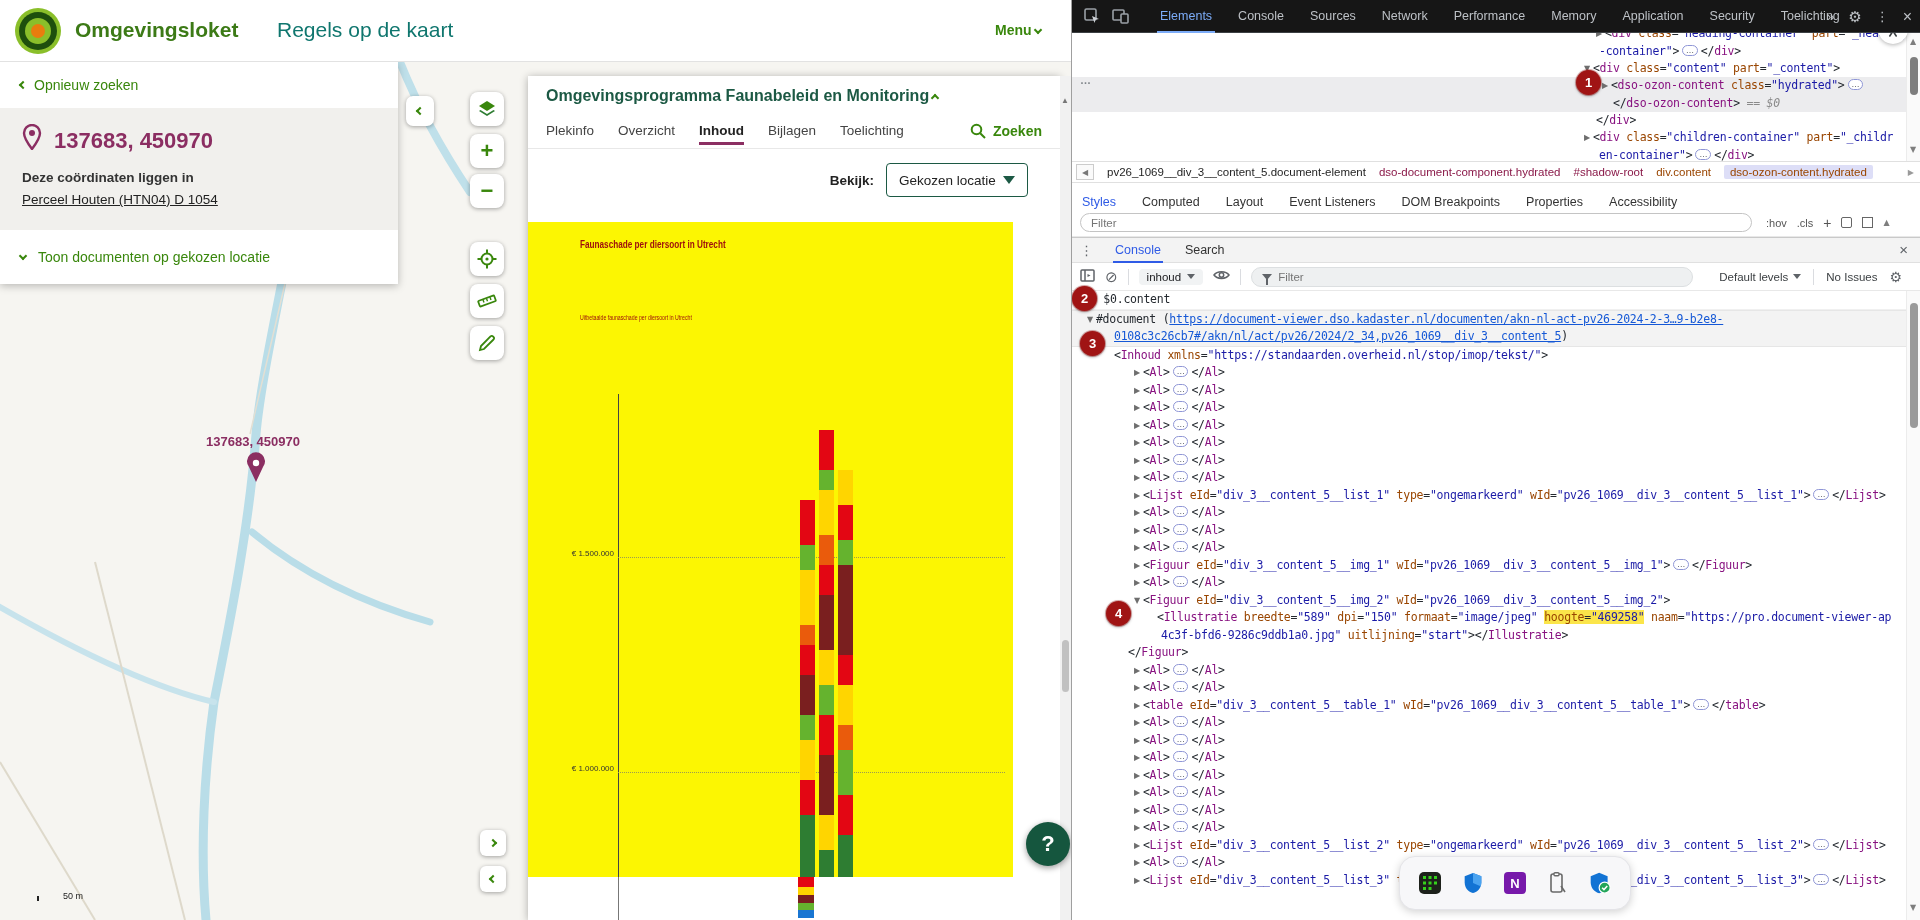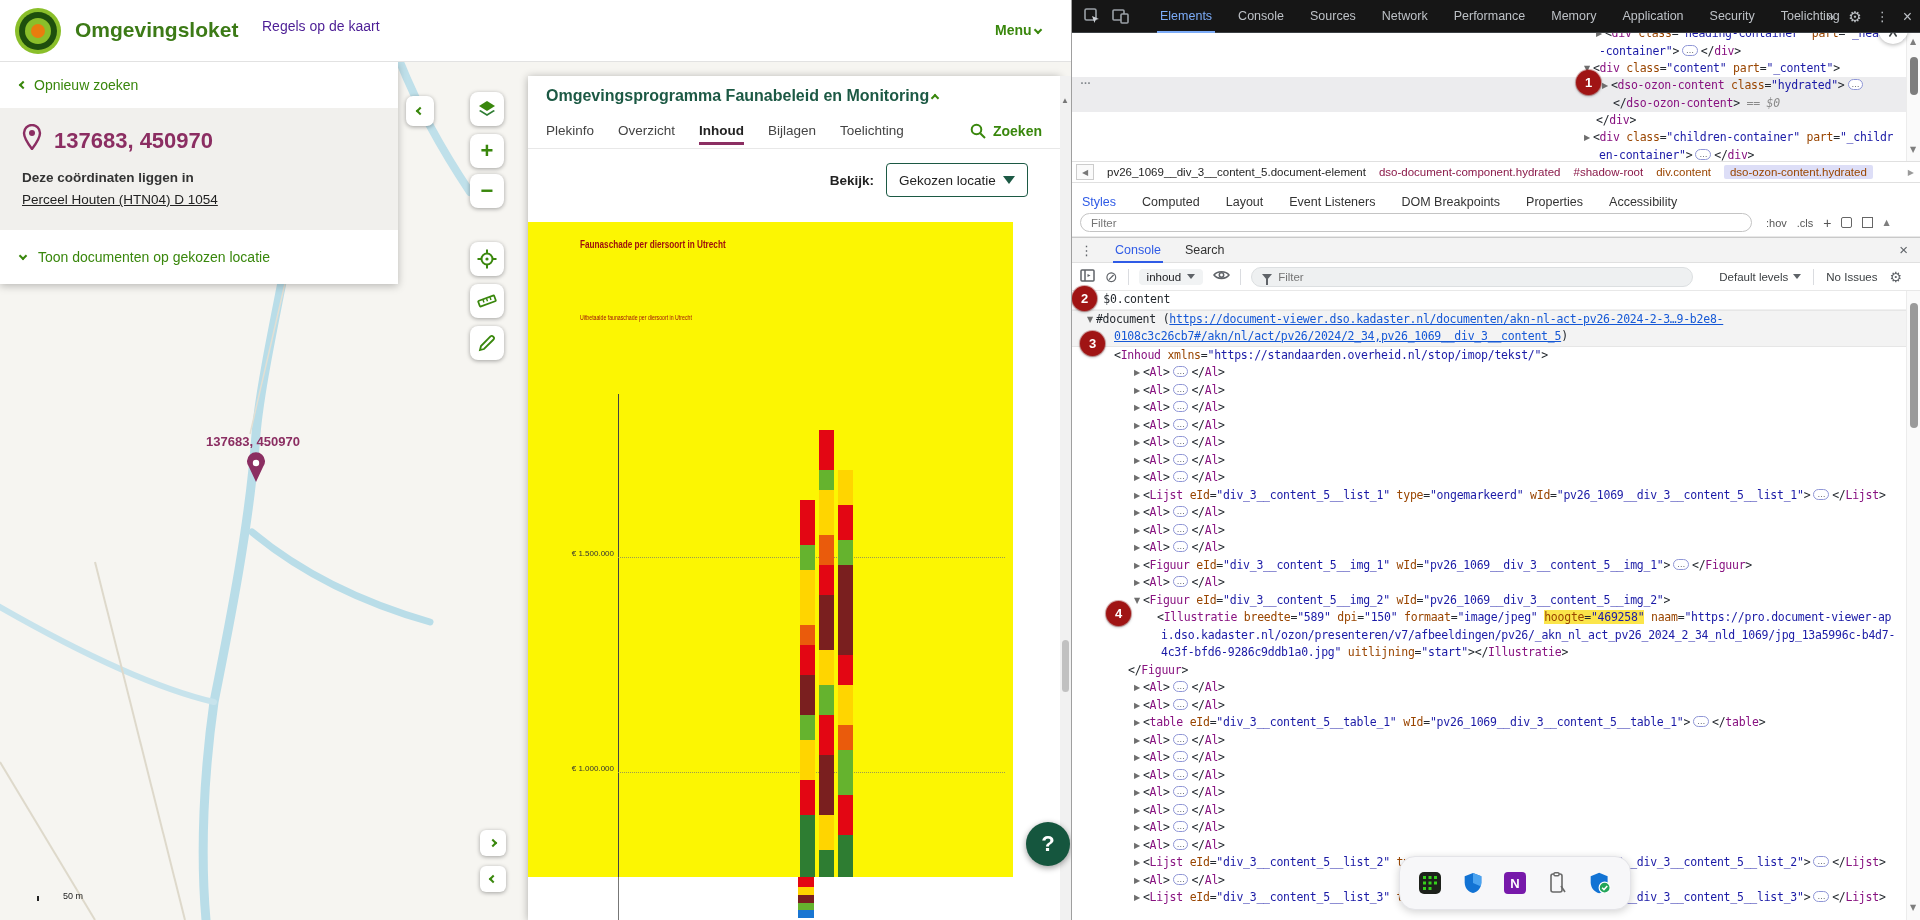--- a/index.html
+++ b/index.html
@@ -8,21 +8,21 @@
 
   
   #app{position:absolute;left:0;top:0;width:1071px;height:920px;background:#f6f5f1;overflow:hidden}
   #appheader{position:absolute;left:0;top:0;width:1071px;height:62px;background:#fff;border-bottom:1px solid #e2e2e2;z-index:30}
   .logo{position:absolute;left:15px;top:8px;width:46px;height:46px;border-radius:50%;background:#8abf2a}
   .logo i{position:absolute;border-radius:50%}
   .logo .l2{left:4px;top:4px;width:38px;height:38px;background:#1e4f0d}
   .logo .l3{left:10px;top:10px;width:26px;height:26px;background:#8abf2a}
   .logo .l4{left:16px;top:16px;width:14px;height:14px;background:#e87d0e}
   .brand{position:absolute;left:75px;top:18px;font-size:21px;font-weight:bold;color:#3c7a16}
-  .pagetitle{position:absolute;left:262px;top:18px;font-size:14px;color:#4c1d95}
+  .pagetitle{position:absolute;left:277px;top:18px;font-size:21px;color:#0f766e}
   .menu{position:absolute;left:995px;top:22px;font-size:14px;font-weight:bold;color:#39870c;cursor:pointer}
   .chv{display:inline-block;width:6px;height:6px;border:2px solid currentColor;border-top:0;border-left:0;vertical-align:middle}
   .chv.down{transform:rotate(45deg);margin-top:-3px}
   .chv.up{transform:rotate(-135deg);margin-top:3px}
   .chv.left{transform:rotate(135deg)}
   .chv.right{transform:rotate(-45deg)}
 
   
   #map{position:absolute;left:0;top:62px;width:1071px;height:858px}
   #pinlabel{position:absolute;left:206px;top:434px;font-size:13px;font-weight:bold;color:#8b2e62;z-index:5}
@@ -498,21 +498,20 @@
         <div class="crow" style="padding-left: 62px;"><span class="tk-x">▶</span><span class="tk-p">&lt;</span><span class="tk-t">Al</span><span class="tk-p">&gt;</span><span class="tk-e">…</span><span class="tk-p">&lt;/</span><span class="tk-t">Al</span><span class="tk-p">&gt;</span></div>
         <div class="crow" style="padding-left: 62px;"><span class="tk-x">▶</span><span class="tk-p">&lt;</span><span class="tk-t">Al</span><span class="tk-p">&gt;</span><span class="tk-e">…</span><span class="tk-p">&lt;/</span><span class="tk-t">Al</span><span class="tk-p">&gt;</span></div>
         <div class="crow" style="padding-left: 62px;"><span class="tk-x">▶</span><span class="tk-p">&lt;</span><span class="tk-t">Lijst</span><span class="tk-a"> eId</span><span class="tk-p">=</span><span class="tk-v">"div_3__content_5__list_1"</span><span class="tk-a"> type</span><span class="tk-p">=</span><span class="tk-v">"ongemarkeerd"</span><span class="tk-a"> wId</span><span class="tk-p">=</span><span class="tk-v">"pv26_1069__div_3__content_5__list_1"</span><span class="tk-p">&gt;</span><span class="tk-e">…</span><span class="tk-p">&lt;/</span><span class="tk-t">Lijst</span><span class="tk-p">&gt;</span></div>
         <div class="crow" style="padding-left: 62px;"><span class="tk-x">▶</span><span class="tk-p">&lt;</span><span class="tk-t">Al</span><span class="tk-p">&gt;</span><span class="tk-e">…</span><span class="tk-p">&lt;/</span><span class="tk-t">Al</span><span class="tk-p">&gt;</span></div>
         <div class="crow" style="padding-left: 62px;"><span class="tk-x">▶</span><span class="tk-p">&lt;</span><span class="tk-t">Al</span><span class="tk-p">&gt;</span><span class="tk-e">…</span><span class="tk-p">&lt;/</span><span class="tk-t">Al</span><span class="tk-p">&gt;</span></div>
         <div class="crow" style="padding-left: 62px;"><span class="tk-x">▶</span><span class="tk-p">&lt;</span><span class="tk-t">Al</span><span class="tk-p">&gt;</span><span class="tk-e">…</span><span class="tk-p">&lt;/</span><span class="tk-t">Al</span><span class="tk-p">&gt;</span></div>
         <div class="crow" style="padding-left: 62px;"><span class="tk-x">▶</span><span class="tk-p">&lt;</span><span class="tk-t">Figuur</span><span class="tk-a"> eId</span><span class="tk-p">=</span><span class="tk-v">"div_3__content_5__img_1"</span><span class="tk-a"> wId</span><span class="tk-p">=</span><span class="tk-v">"pv26_1069__div_3__content_5__img_1"</span><span class="tk-p">&gt;</span><span class="tk-e">…</span><span class="tk-p">&lt;/</span><span class="tk-t">Figuur</span><span class="tk-p">&gt;</span></div>
         <div class="crow" style="padding-left: 62px;"><span class="tk-x">▶</span><span class="tk-p">&lt;</span><span class="tk-t">Al</span><span class="tk-p">&gt;</span><span class="tk-e">…</span><span class="tk-p">&lt;/</span><span class="tk-t">Al</span><span class="tk-p">&gt;</span></div>
         <div class="crow" style="padding-left: 62px;"><span class="tk-x">▼</span><span class="tk-p">&lt;</span><span class="tk-t">Figuur</span><span class="tk-a"> eId</span><span class="tk-p">=</span><span class="tk-v">"div_3__content_5__img_2"</span><span class="tk-a"> wId</span><span class="tk-p">=</span><span class="tk-v">"pv26_1069__div_3__content_5__img_2"</span><span class="tk-p">&gt;</span></div>
         <div class="crow" style="padding-left: 85px;"><span class="tk-p">&lt;</span><span class="tk-t">Illustratie</span><span class="tk-a"> breedte</span><span class="tk-p">=</span><span class="tk-v">"589"</span><span class="tk-a"> dpi</span><span class="tk-p">=</span><span class="tk-v">"150"</span><span class="tk-a"> formaat</span><span class="tk-p">=</span><span class="tk-v">"image/jpeg"</span><span class="tk-p"> </span><span class="tk-ha">hoogte</span><span class="tk-hp">=</span><span class="tk-hv">"469258"</span><span class="tk-a"> naam</span><span class="tk-p">=</span><span class="tk-v">"https://pro.document-viewer-ap</span></div>
-        <div class="crow" style="padding-left: 89px;"><span class="tk-v">i.dso.kadaster.nl/ozon/presenteren/v7/afbeeldingen/pv26/_akn_nl_act_pv26_2024_2_34_nld_1069/jpg_13a5996c-b4d7-</span></div>
         <div class="crow" style="padding-left: 89px;"><span class="tk-v">4c3f-bfd6-9286c9ddb1a0.jpg"</span><span class="tk-a"> uitlijning</span><span class="tk-p">=</span><span class="tk-v">"start"</span><span class="tk-p">&gt;</span><span class="tk-p">&lt;/</span><span class="tk-t">Illustratie</span><span class="tk-p">&gt;</span></div>
         <div class="crow" style="padding-left: 56px;"><span class="tk-p">&lt;/</span><span class="tk-t">Figuur</span><span class="tk-p">&gt;</span></div>
         <div class="crow" style="padding-left: 62px;"><span class="tk-x">▶</span><span class="tk-p">&lt;</span><span class="tk-t">Al</span><span class="tk-p">&gt;</span><span class="tk-e">…</span><span class="tk-p">&lt;/</span><span class="tk-t">Al</span><span class="tk-p">&gt;</span></div>
         <div class="crow" style="padding-left: 62px;"><span class="tk-x">▶</span><span class="tk-p">&lt;</span><span class="tk-t">Al</span><span class="tk-p">&gt;</span><span class="tk-e">…</span><span class="tk-p">&lt;/</span><span class="tk-t">Al</span><span class="tk-p">&gt;</span></div>
         <div class="crow" style="padding-left: 62px;"><span class="tk-x">▶</span><span class="tk-p">&lt;</span><span class="tk-t">table</span><span class="tk-a"> eId</span><span class="tk-p">=</span><span class="tk-v">"div_3__content_5__table_1"</span><span class="tk-a"> wId</span><span class="tk-p">=</span><span class="tk-v">"pv26_1069__div_3__content_5__table_1"</span><span class="tk-p">&gt;</span><span class="tk-e">…</span><span class="tk-p">&lt;/</span><span class="tk-t">table</span><span class="tk-p">&gt;</span></div>
         <div class="crow" style="padding-left: 62px;"><span class="tk-x">▶</span><span class="tk-p">&lt;</span><span class="tk-t">Al</span><span class="tk-p">&gt;</span><span class="tk-e">…</span><span class="tk-p">&lt;/</span><span class="tk-t">Al</span><span class="tk-p">&gt;</span></div>
         <div class="crow" style="padding-left: 62px;"><span class="tk-x">▶</span><span class="tk-p">&lt;</span><span class="tk-t">Al</span><span class="tk-p">&gt;</span><span class="tk-e">…</span><span class="tk-p">&lt;/</span><span class="tk-t">Al</span><span class="tk-p">&gt;</span></div>
         <div class="crow" style="padding-left: 62px;"><span class="tk-x">▶</span><span class="tk-p">&lt;</span><span class="tk-t">Al</span><span class="tk-p">&gt;</span><span class="tk-e">…</span><span class="tk-p">&lt;/</span><span class="tk-t">Al</span><span class="tk-p">&gt;</span></div>
         <div class="crow" style="padding-left: 62px;"><span class="tk-x">▶</span><span class="tk-p">&lt;</span><span class="tk-t">Al</span><span class="tk-p">&gt;</span><span class="tk-e">…</span><span class="tk-p">&lt;/</span><span class="tk-t">Al</span><span class="tk-p">&gt;</span></div>
         <div class="crow" style="padding-left: 62px;"><span class="tk-x">▶</span><span class="tk-p">&lt;</span><span class="tk-t">Al</span><span class="tk-p">&gt;</span><span class="tk-e">…</span><span class="tk-p">&lt;/</span><span class="tk-t">Al</span><span class="tk-p">&gt;</span></div>

